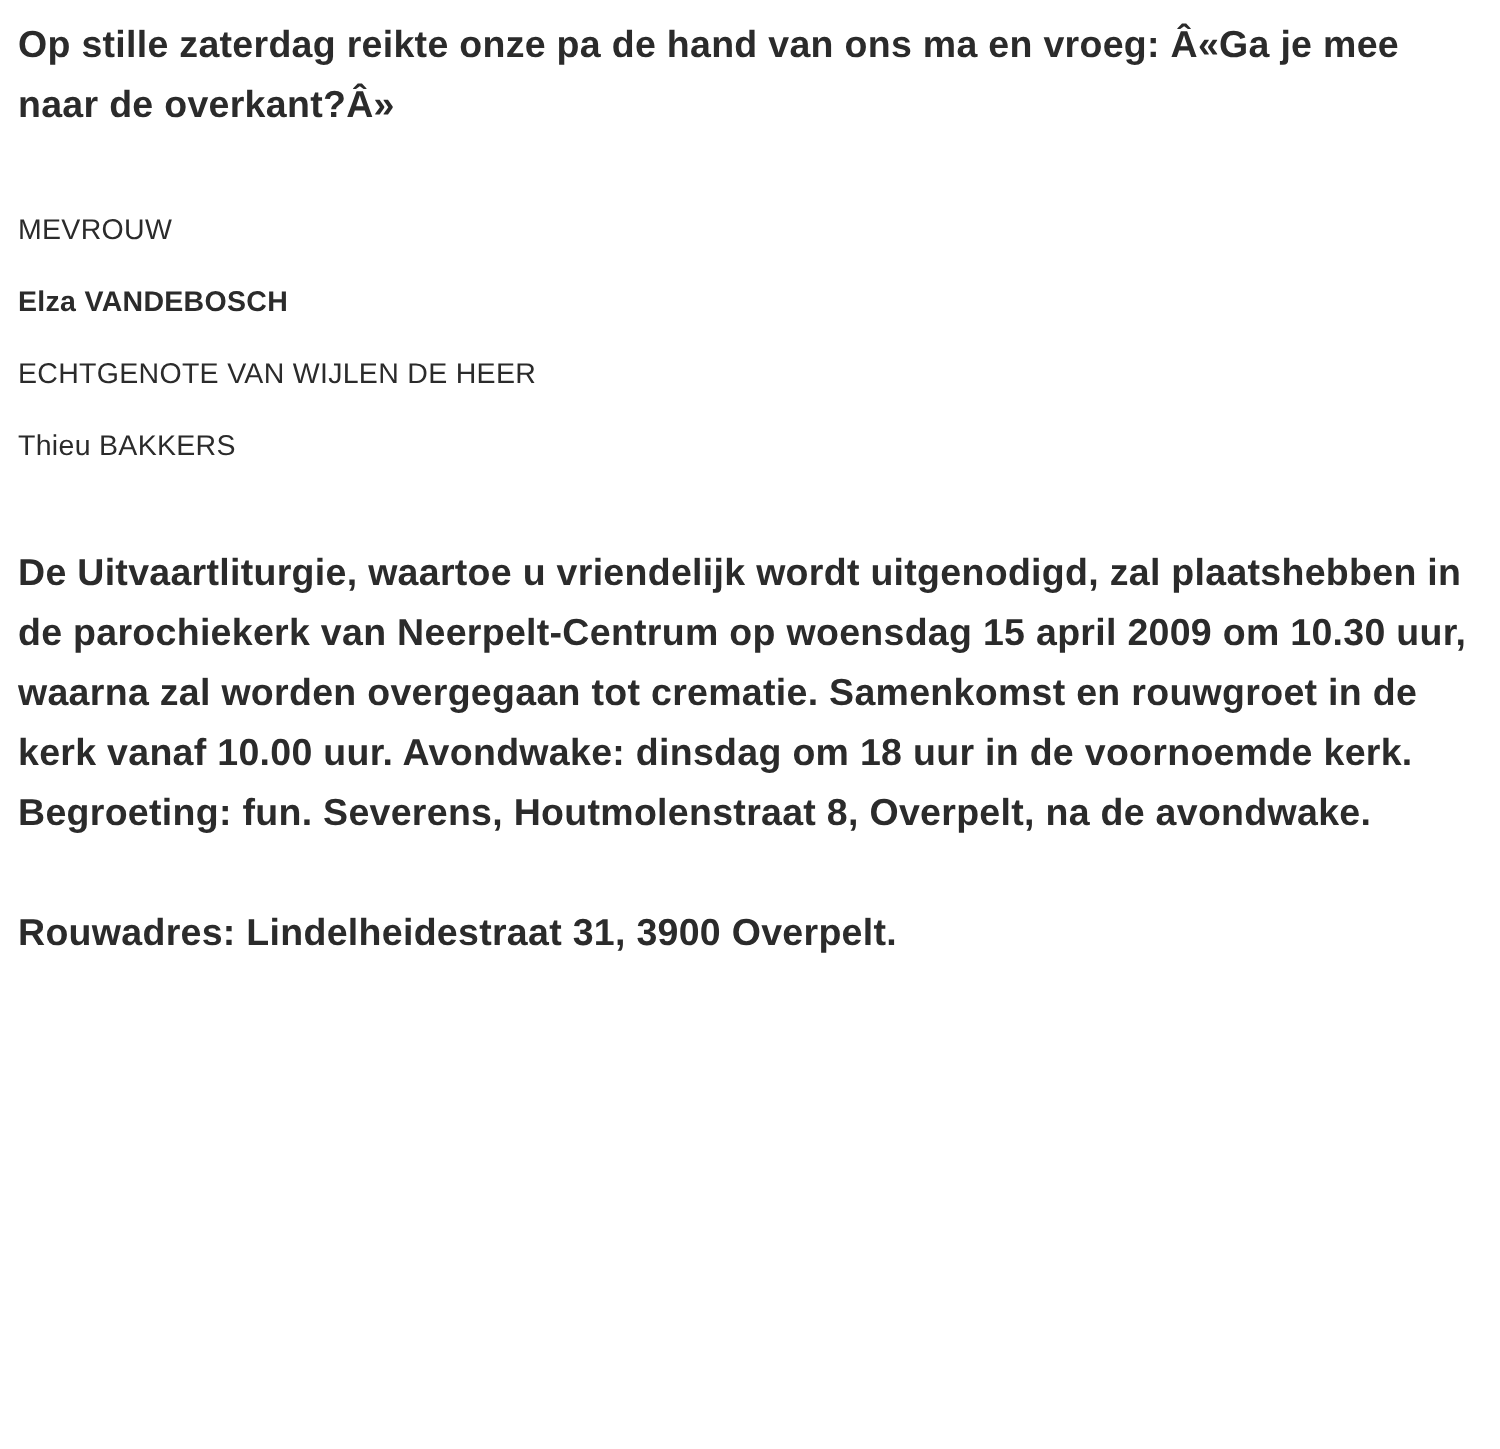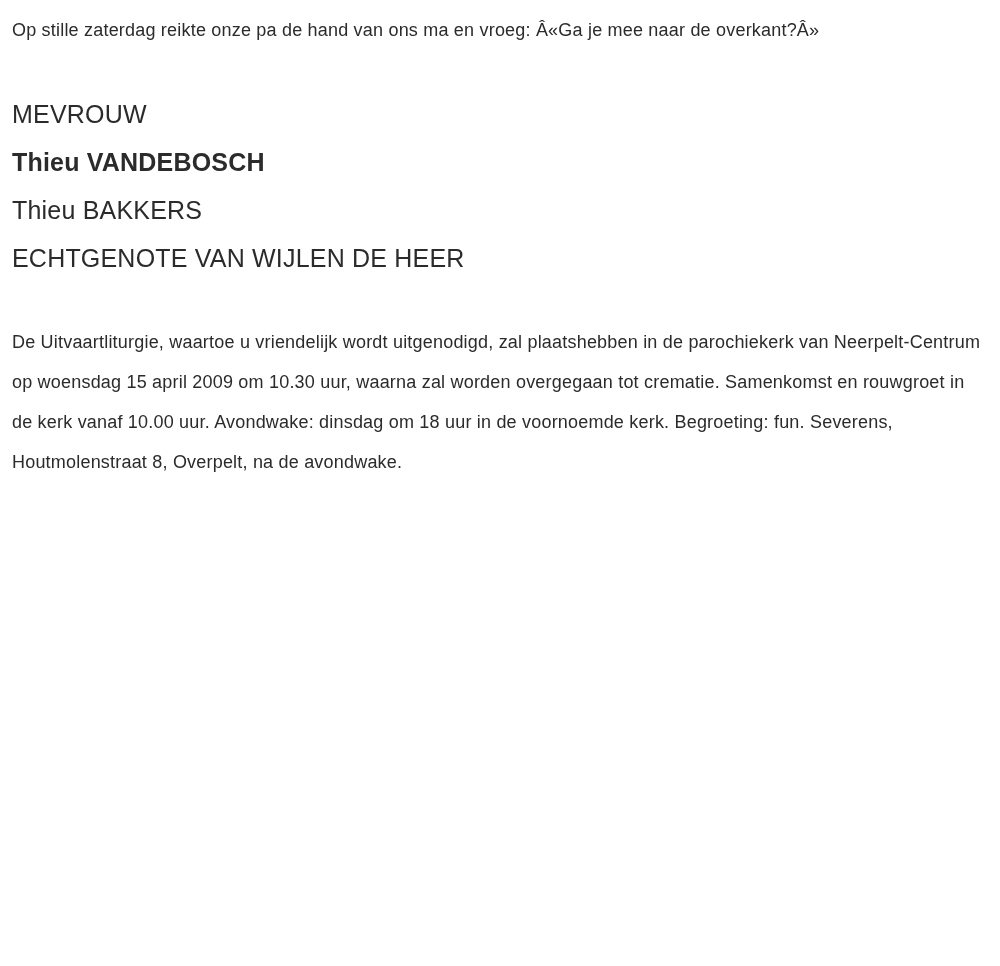--- a/index.html
+++ b/index.html
@@ -12,51 +12,52 @@
     width: 1000px;
     height: 966px;
     font-family: "Liberation Sans", "DejaVu Sans", sans-serif;
     color: #2b2b2b;
     overflow: hidden;
   }
   .page {
     padding: 10px 14px 0 12px;
   }
   .para {
-    font-size: 18px;
+    font-size: 25px;
     line-height: 40px;
-    font-weight: 400;
+    font-weight: 700;
     margin: 0 0 40px 0;
     letter-spacing: 0.2px;
   }
   .heading-block {
     margin: 0 0 40px 0;
   }
   .hline {
-    font-size: 25px;
+    font-size: 19px;
     line-height: 48px;
     font-weight: 400;
     letter-spacing: 0.2px;
   }
   .hline.name {
     font-weight: 700;
   }
 </style>
 </head>
 <body>
 
 <div class="page">
 
   <p class="para">Op stille zaterdag reikte onze pa de hand van ons ma en vroeg: Â«Ga je mee naar de overkant?Â»</p>
 
   <div class="heading-block">
     <div class="hline">MEVROUW</div>
-    <div class="hline name">Thieu VANDEBOSCH</div>
+    <div class="hline name">Elza VANDEBOSCH</div>
+    <div class="hline">ECHTGENOTE VAN WIJLEN DE HEER</div>
     <div class="hline">Thieu BAKKERS</div>
-    <div class="hline">ECHTGENOTE VAN WIJLEN DE HEER</div>
   </div>
 
 
   <p class="para">De Uitvaartliturgie, waartoe u vriendelijk wordt uitgenodigd, zal plaatshebben in de parochiekerk van Neerpelt-Centrum op woensdag 15 april 2009 om 10.30 uur, waarna zal worden overgegaan tot crematie. Samenkomst en rouwgroet in de kerk vanaf 10.00 uur. Avondwake: dinsdag om 18 uur in de voornoemde kerk. Begroeting: fun. Severens, Houtmolenstraat 8, Overpelt, na de avondwake.</p>
 
+  <p class="para">Rouwadres: Lindelheidestraat 31, 3900 Overpelt.</p>
 
 
 </div>
 
 </body></html>

